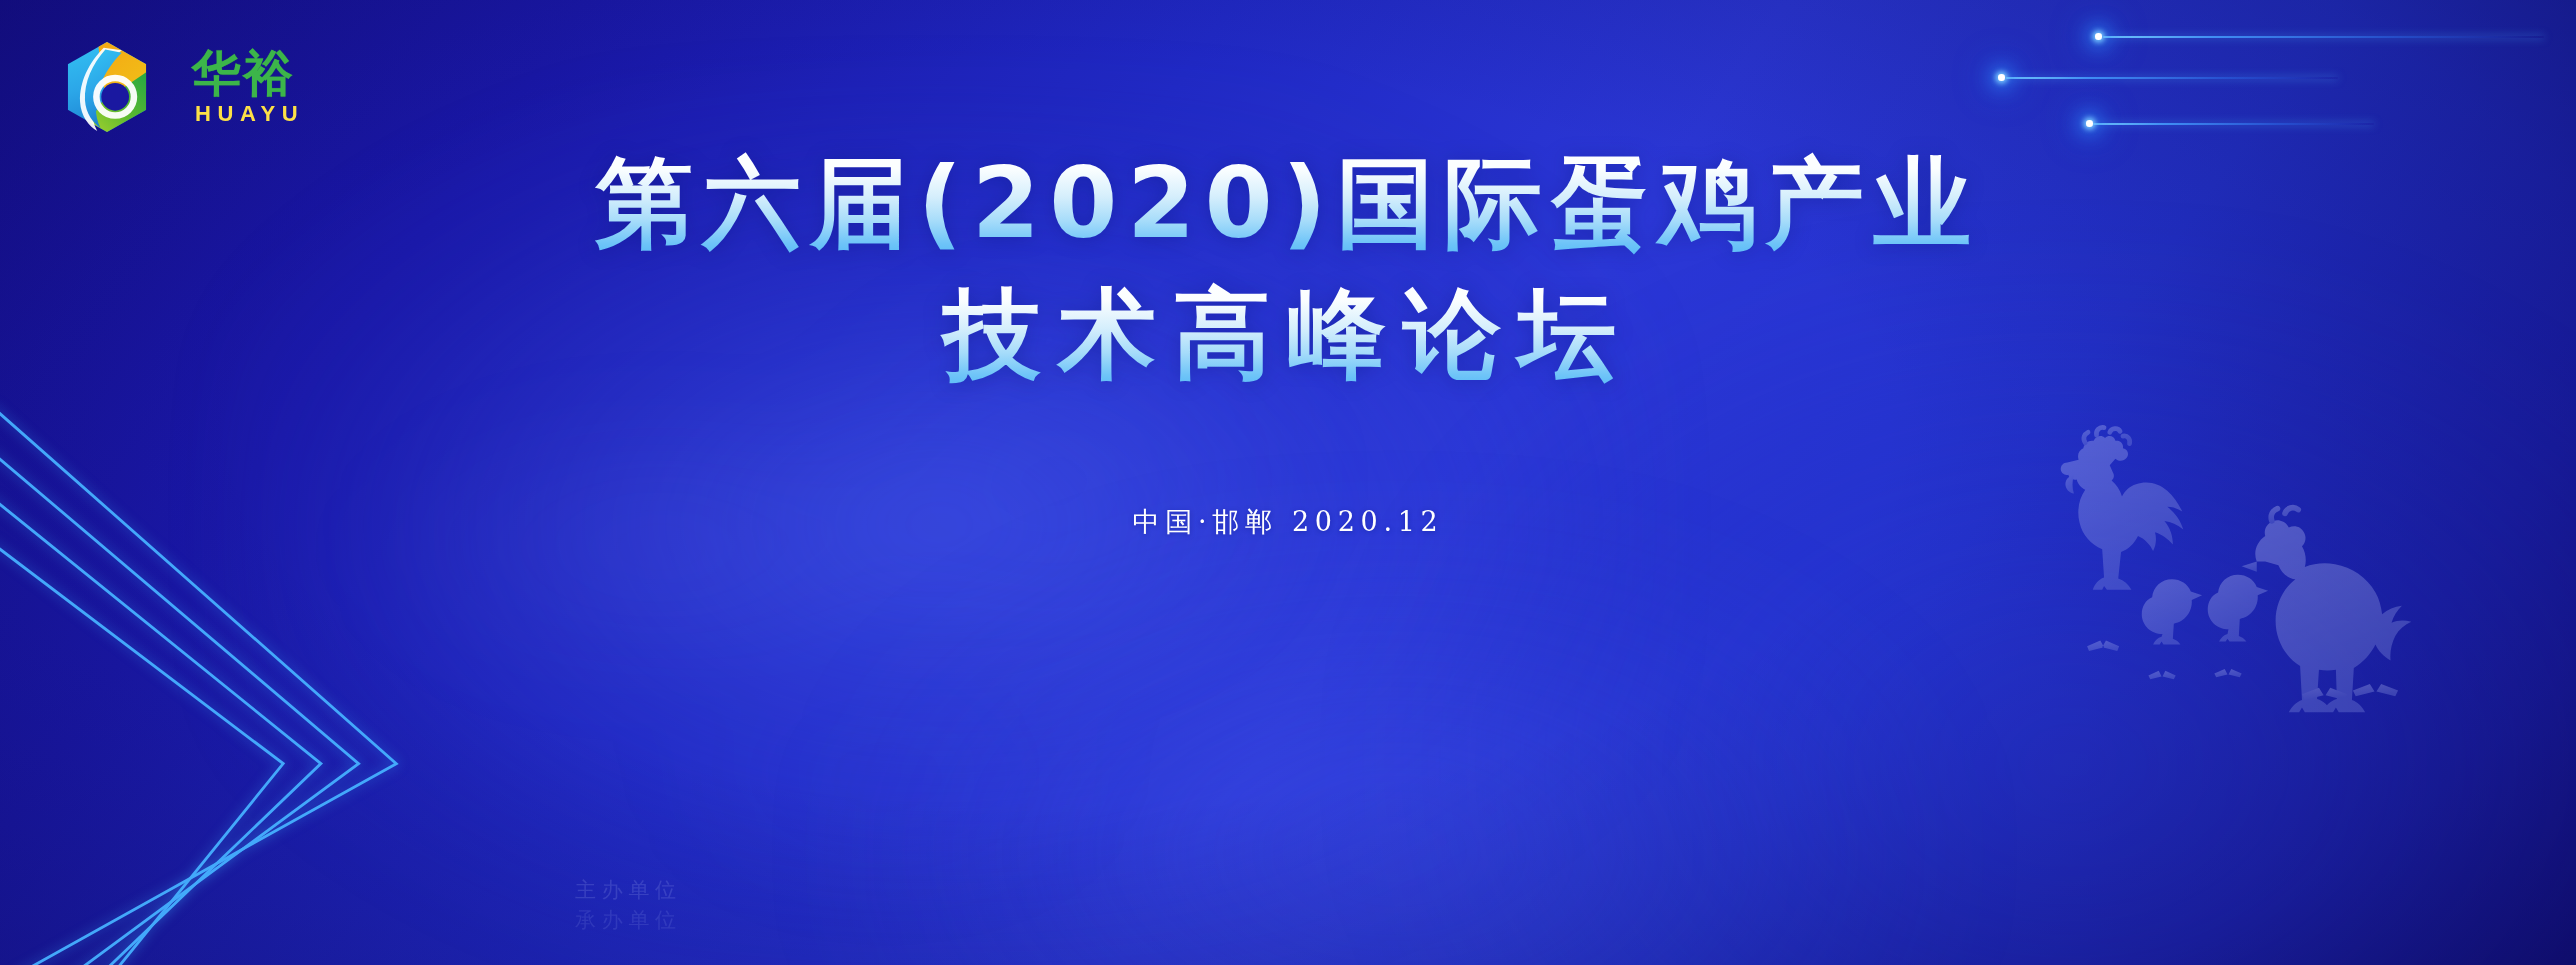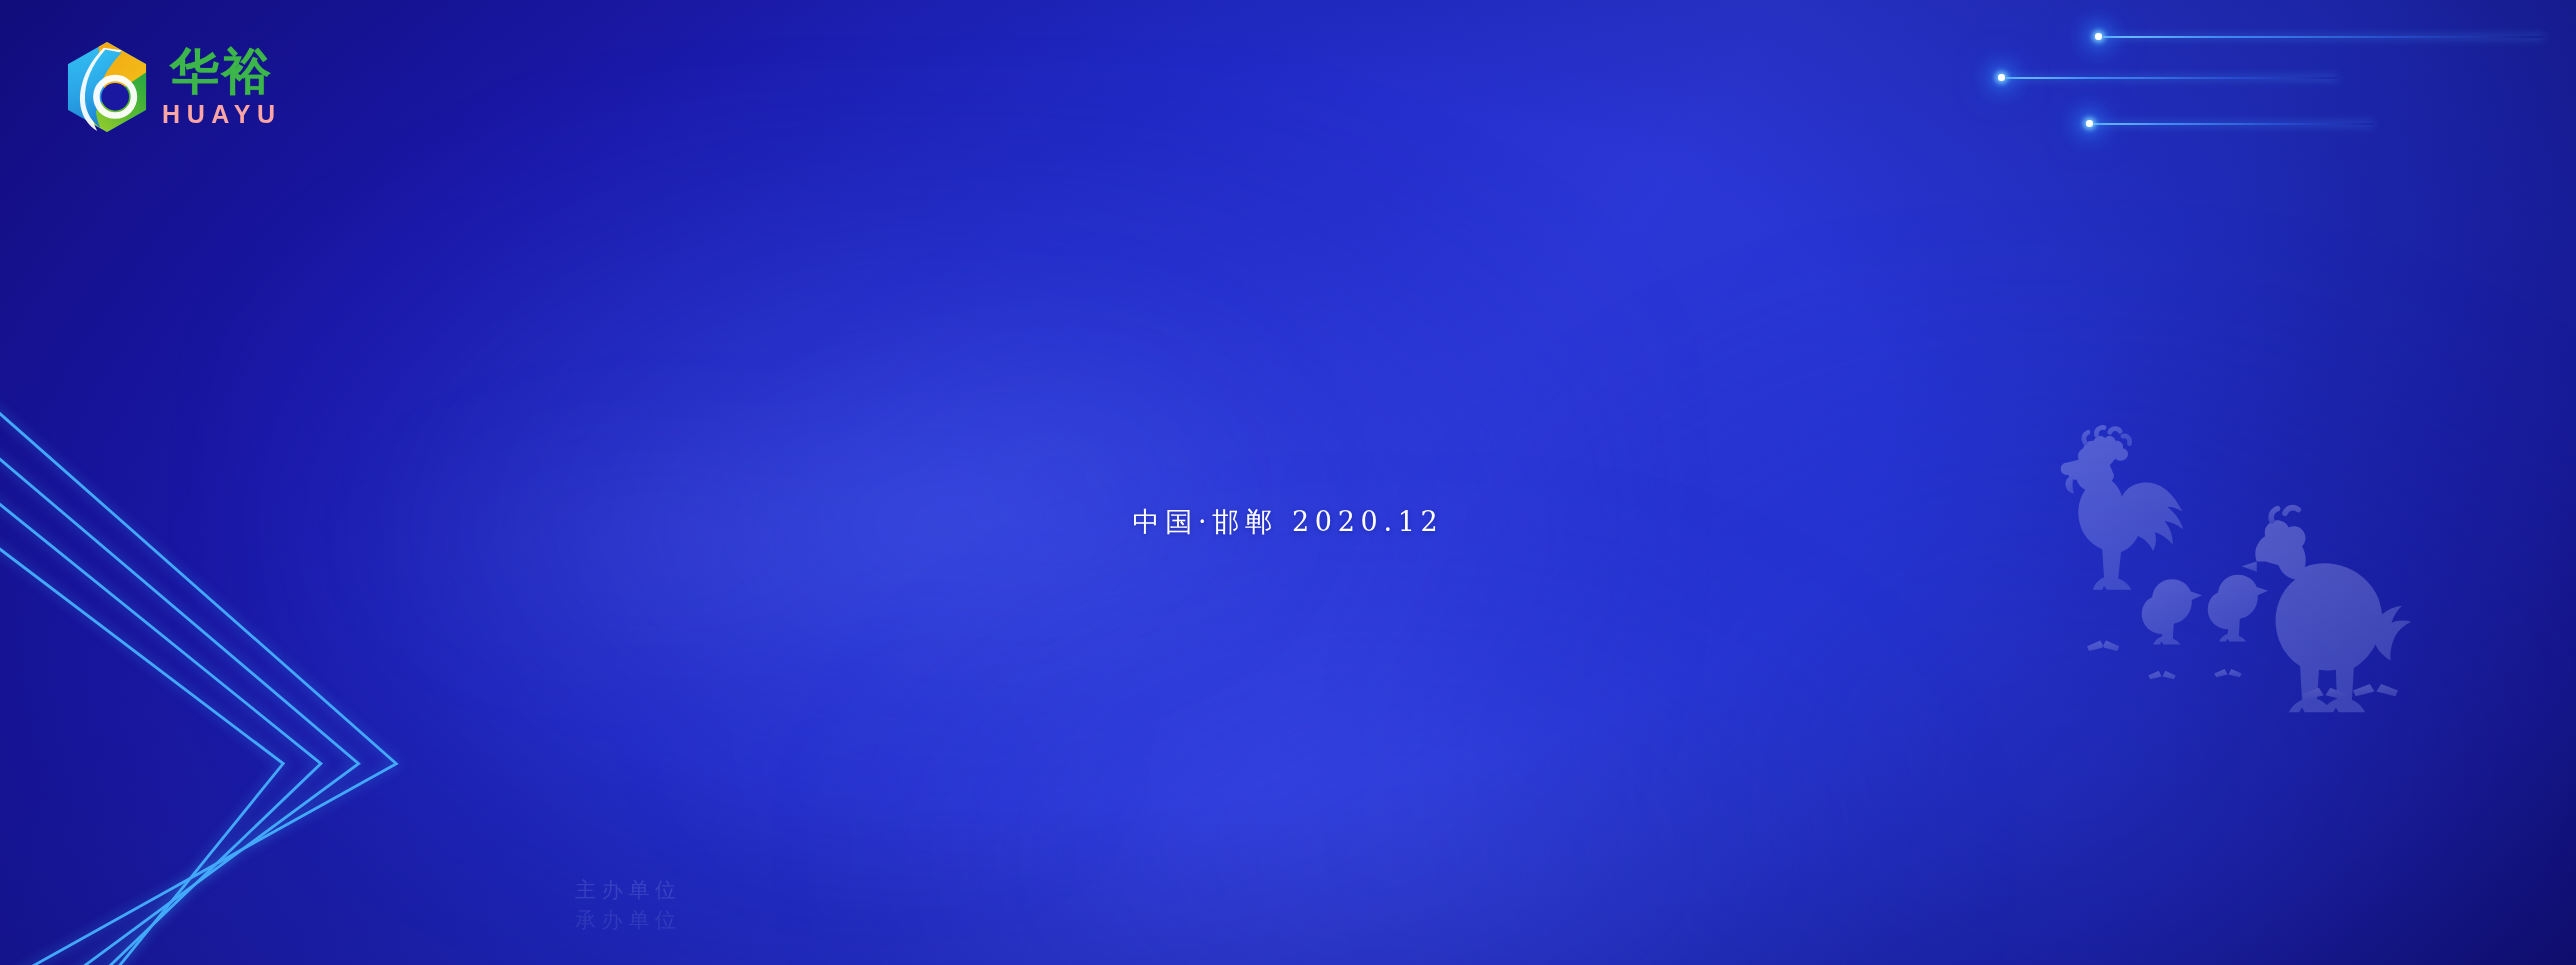--- a/index.html
+++ b/index.html
@@ -131,39 +131,39 @@
     pointer-events: none;
   }
 
   
   .logo-block {
     position: absolute;
     left: 58px;
     top: 38px;
     display: flex;
     align-items: center;
-    gap: 6px;
+    gap: 27px;
   }
   .logo-mark { width: 98px; height: 98px; display: block; }
   .logo-text { display: flex; flex-direction: column; align-items: center; line-height: 1; }
   .logo-cn {
     font-size: 49px;
     font-weight: bold;
     color: #3cb54a;
     letter-spacing: 2.8px;
     text-shadow: 0 0 0.9px #2f9b3c;
     font-family: "DejaVu Sans", "Liberation Sans", sans-serif;
   }
   .logo-en {
-    font-size: 25px;
+    font-size: 22px;
     font-weight: bold;
-    color: #fca5a5;
+    color: #fde047;
     letter-spacing: 6.6px;
     margin-top: 5.7px;
-    margin-left: 0;
+    margin-left: 12px;
     font-family: "Liberation Sans", sans-serif;
   }
 
   
   .headline {
     position: absolute;
     left: 0;
     right: 0;
     top: 141px;
     text-align: center;
@@ -306,20 +306,24 @@
       <circle cx="70" cy="72" r="23" fill="#1a3aa8" opacity="0.0"></circle>
       <circle cx="70" cy="72" r="19" fill="none" stroke="#1d2a9c" stroke-width="0"></circle>
       <circle cx="70" cy="72" r="17" fill="#1a18a0"></circle>
     </svg>
     <div class="logo-text">
       <div class="logo-cn">华裕</div>
       <div class="logo-en">HUAYU</div>
     </div>
   </div>
 
+  <div class="headline">
+    <div class="hl-line one">第六届(2020)国际蛋鸡产业</div>
+    <div class="hl-line two">技术高峰论坛</div>
+  </div>
 
   <div class="subtitle">中国·邯郸  2020.12</div>
 
   <svg class="chickens" viewBox="0 0 530 330" aria-hidden="true">
     <defs>
       <linearGradient id="silGrad" x1="0" y1="0" x2="0.4" y2="1">
         <stop offset="0%" stop-color="#cfd6ff"></stop>
         <stop offset="100%" stop-color="#8d9ae6"></stop>
       </linearGradient>
     </defs>

